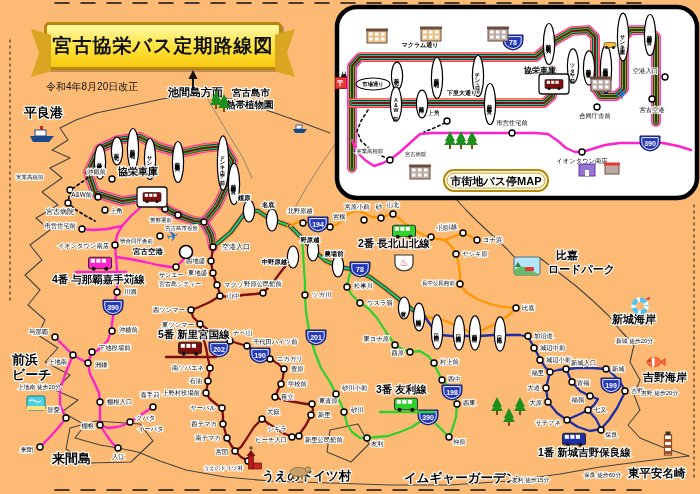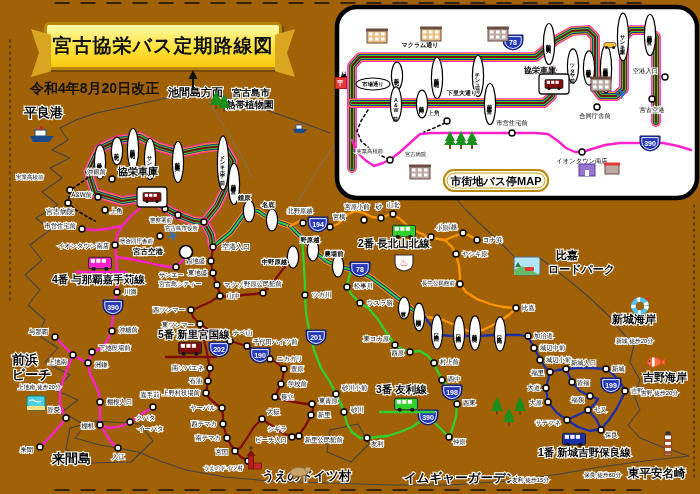--- a/index.html
+++ b/index.html
@@ -1,27 +1,27 @@
 <!DOCTYPE html>
 <html><head>
 <meta charset="utf-8">
 <style>
   html,body{margin:0;padding:0;background:#e8e8e8;}
-  #page{position:relative;width:700px;height:494px;background:#a16207;overflow:hidden;
+  #page{position:relative;width:700px;height:494px;background:#fdba74;overflow:hidden;
         font-family:"Liberation Sans","DejaVu Sans",sans-serif;}
   #m{position:absolute;left:0;top:0;}
   .ribbon{position:absolute;left:44px;top:22px;width:232px;height:42px;
         background:linear-gradient(#FFF9A8,#FFE23A 55%,#F6C80D);
         border:3px solid #B8860B;border-radius:5px;display:flex;align-items:center;justify-content:center;
         font-size:19px;font-weight:bold;color:#111;letter-spacing:1px;z-index:5;box-shadow:2px 2px 0 rgba(0,0,0,.25);}
   .ribbon::before,.ribbon::after{content:"";position:absolute;top:4px;width:20px;height:48px;background:#DAA520;z-index:-1;
         clip-path:polygon(0 0,100% 12%,100% 88%,0 100%,40% 50%);}
   .ribbon::before{left:-16px;}
   .ribbon::after{right:-16px;transform:scaleX(-1);}
-  .rev{position:absolute;left:30px;top:80px;font-size:14px;font-weight:bold;color:#111;z-index:5;}
+  .rev{position:absolute;left:46px;top:80px;font-size:10px;font-weight:normal;color:#111;z-index:5;}
   text{font-family:"Liberation Sans","DejaVu Sans",sans-serif;}
 </style>
 </head>
 <body>
 <div id="page">
 
 <div class="ribbon">
   <span>宮古協栄バス定期路線図</span>
 </div>
 <div class="rev">令和4年8月20日改正</div>

